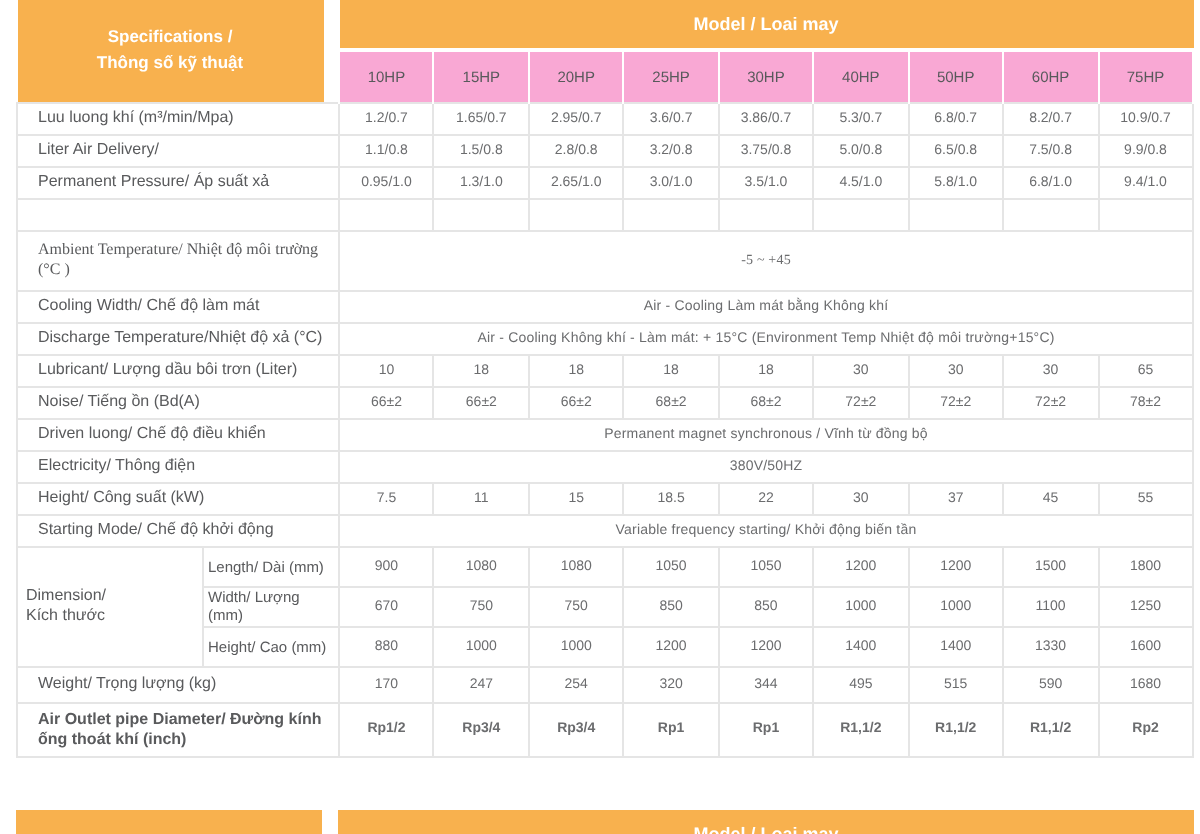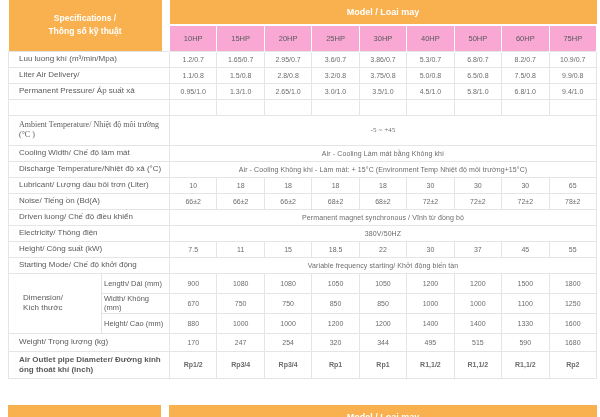--- a/index.html
+++ b/index.html
@@ -44,21 +44,21 @@
   tbody tr:last-child { height:27px;font-weight:bold; }
 
   td.label-cell {
     padding:2px 0 2px 10px; font-size:8px; color:var(--label); line-height:1.25;
   }
   td.val, td.span-val {
     text-align:center; font-size:7px; color:var(--value); padding:0 1px;
   }
   td.span-val { font-size:7px; letter-spacing:0.1px; }
   td.dim-group {
-    padding-left:14px; font-size:8px; color:var(--label); line-height:1.3; white-space:pre-line;
+    padding-left:4px; font-size:8px; color:var(--label); line-height:1.3; white-space:pre-line;
   }
   td.dim-sub { text-align:left; font-size:7.5px; color:var(--label); padding:0 2px;margin-top:31px; }
   td.spacer-cell { border-left:1px solid var(--border); }
 
   
   .t2-left {
     position:absolute; left:8px; top:405px; width:153px; height:12px;
     background:var(--accent);
   }
   .t2-bar {
@@ -224,21 +224,21 @@
         <td class="val">1080</td>
         <td class="val">1080</td>
         <td class="val">1050</td>
         <td class="val">1050</td>
         <td class="val">1200</td>
         <td class="val">1200</td>
         <td class="val">1500</td>
         <td class="val">1800</td>
       </tr>
       <tr class="r-dim">
-        <td class="dim-sub" colspan="2">Width/ Không (mm)</td>
+        <td class="dim-sub" colspan="2">Width/ Lượng (mm)</td>
         <td class="val">670</td>
         <td class="val">750</td>
         <td class="val">750</td>
         <td class="val">850</td>
         <td class="val">850</td>
         <td class="val">1000</td>
         <td class="val">1000</td>
         <td class="val">1100</td>
         <td class="val">1250</td>
       </tr>

